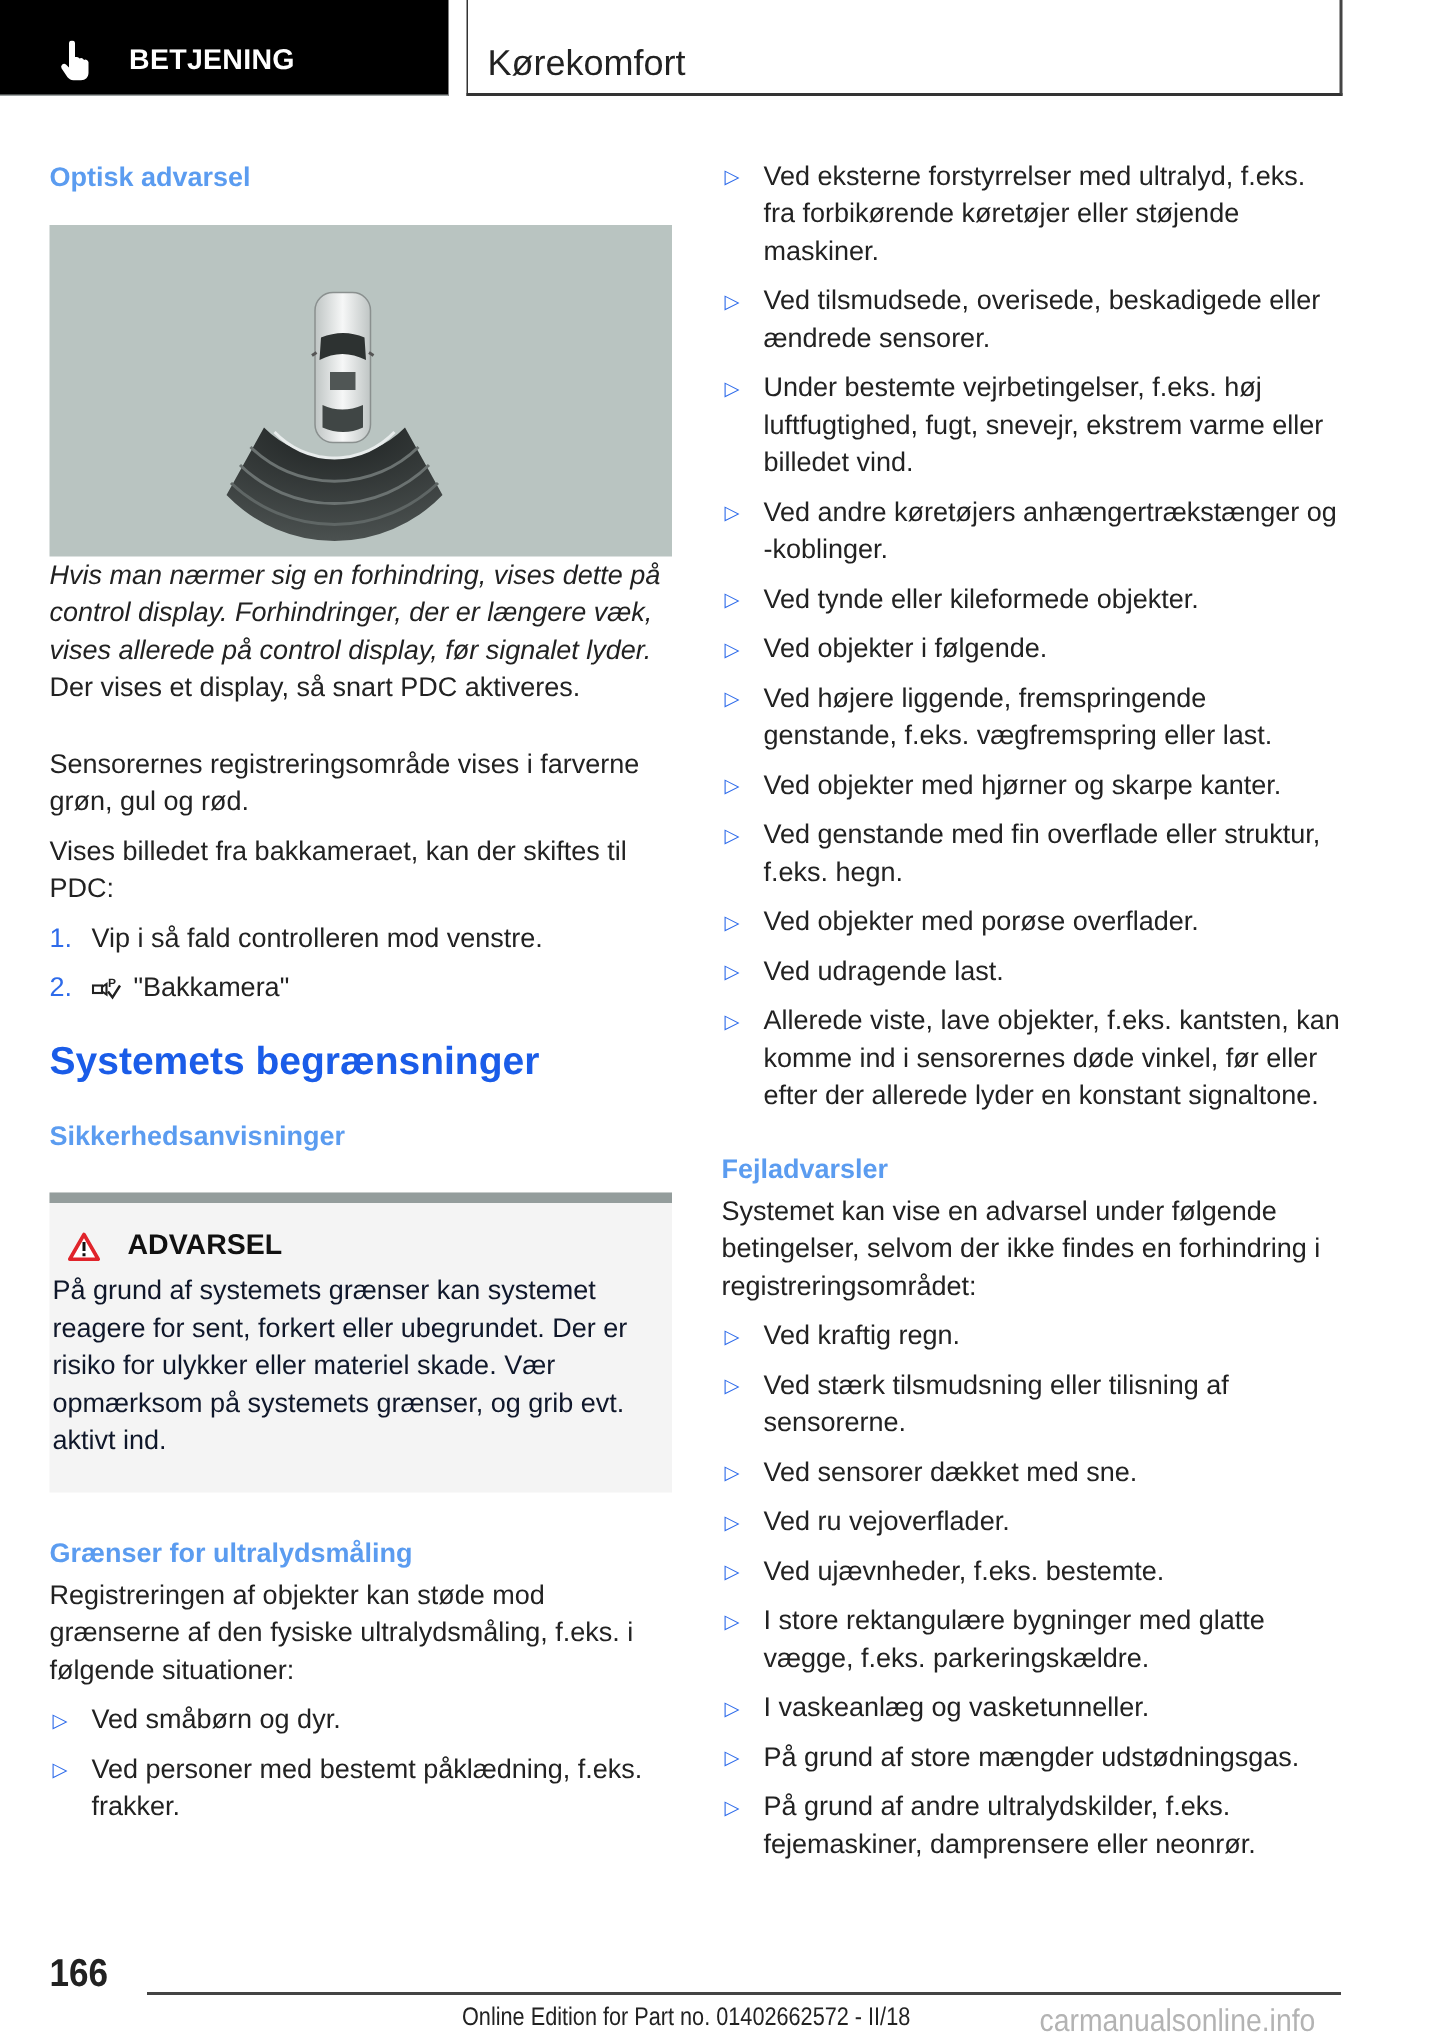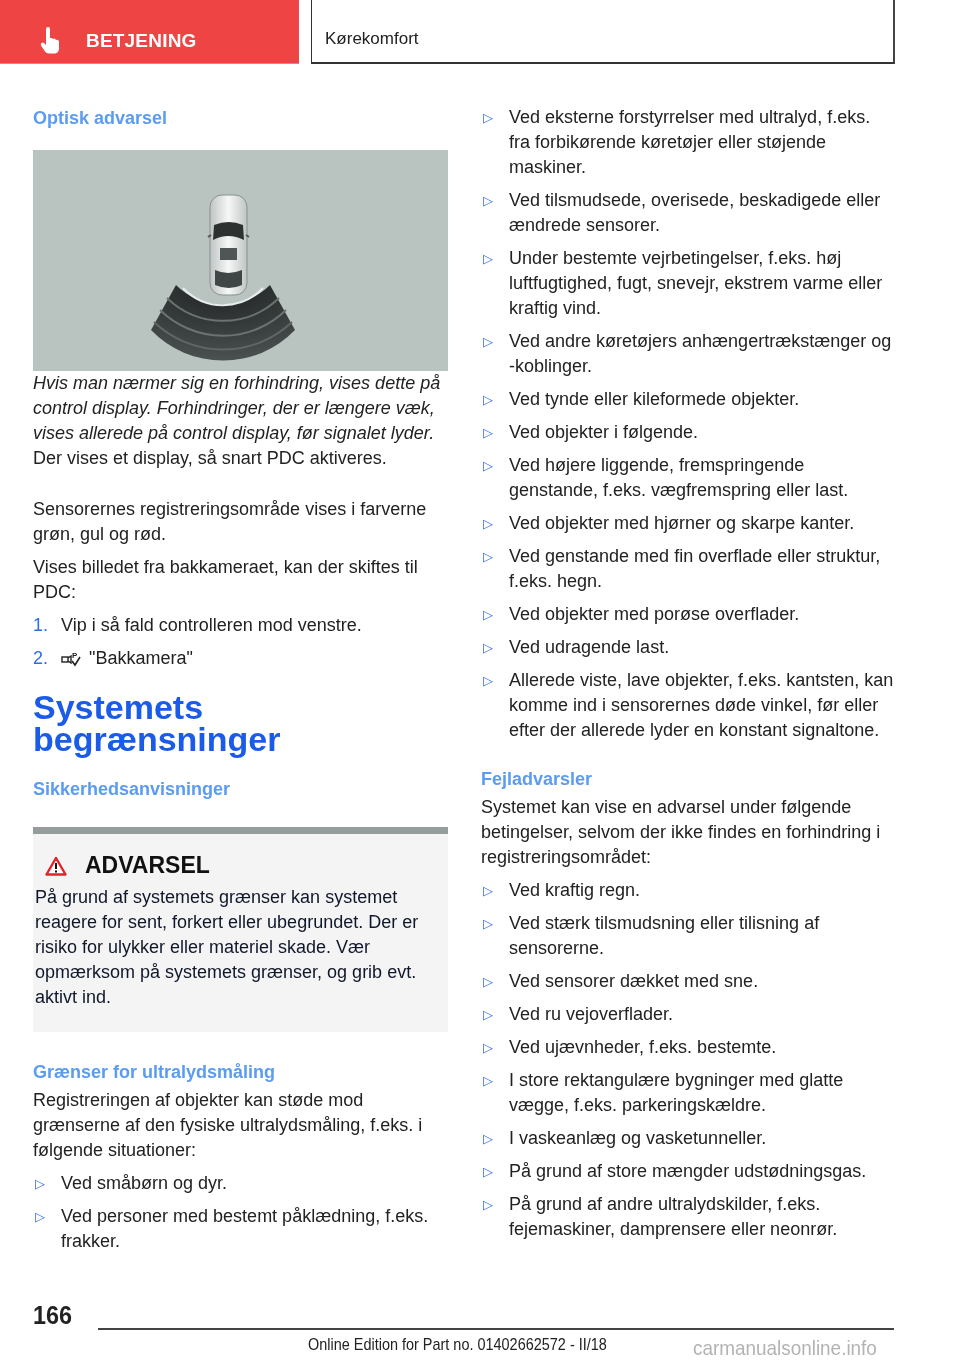--- a/index.html
+++ b/index.html
@@ -2,63 +2,63 @@
 <html><head>
 <meta charset="utf-8">
 <style>
   * { box-sizing: border-box; margin: 0; padding: 0; }
   html, body { width: 960px; height: 1362px; background: #ffffff; overflow: hidden; }
   body { position: relative; font-family: "Liberation Sans", sans-serif; color: #222; }
 
   
   .hdr-left {
     position: absolute; left: 0; top: 0; width: 299px; height: 64px;
-    background: #ef4444; color: #fff;
+    background: #000000; color: #fff;
     display: flex; align-items: center;
     border-bottom: 1px solid #9aa0a0;
   }
   .hdr-left .hand { position: absolute; left: 40px; top: 27px; width: 24px; height: 28px; }
   .hdr-left .sec {
     position: absolute; left: 86px; top: 30px;
     font-size: 19px; font-weight: bold; letter-spacing: 0.2px;
   }
   .hdr-right {
     position: absolute; left: 311px; top: -2px; width: 584px; height: 66px;
     border-left: 1px solid #333; border-right: 2px solid #444; border-bottom: 2px solid #333;
   }
   .hdr-right .chap {
-    position: absolute; left: 13px; top: 31px; font-size: 17px; color: #222;
+    position: absolute; left: 13px; top: 31px; font-size: 24px; color: #222;
   }
 
   
   .col { position: absolute; top: 100px; width: 415px; }
   .col-left { left: 33px; }
   .col-right { left: 481px; width: 415px; top: 105px; }
 
   .h-blue-sm { color: #5b9cf0; font-weight: bold; font-size: 18px; line-height: 28px; }
-  .h-blue-lg { color: #1a5ce8; font-weight: bold; font-size: 34px; line-height: 32px; }
+  .h-blue-lg { color: #1a5ce8; font-weight: bold; font-size: 26px; line-height: 32px; }
   p.body { font-size: 18px; line-height: 25px; color: #222; }
 
   .figure {
     width: 415px; height: 221px; background: #b9c4c1;
     position: relative; overflow: hidden;
   }
 
   ol.steps { list-style: none; }
   ol.steps li { display: flex; font-size: 18px; line-height: 25px; }
   ol.steps li .num { width: 28px; color: #2e6bea; flex-shrink: 0; }
 
   ul.tri { list-style: none; }
   ul.tri li { display: flex; font-size: 18px; line-height: 25px; margin-bottom: 8px; }
   ul.tri li .tri-icon {
     width: 28px; flex-shrink: 0; color: #2e6bea; font-size: 13px; line-height: 25px; padding-left: 2px;
   }
 
   .warnbox { background: #f4f4f4; border-top: 7px solid #949d9c; padding: 18px 0 22px 0; }
-  .warnbox .wtitle { display: flex; align-items: center; padding-left: 12px; font-weight: bold; font-size: 23px; color: #111; }
+  .warnbox .wtitle { display: flex; align-items: center; padding-left: 12px; font-weight: bold; font-size: 19px; color: #111; }
   .warnbox .wtitle svg { margin-right: 18px; }
   .warnbox .wtext { padding: 6px 10px 0 2px; font-size: 18px; line-height: 25px; color: #0f172a; }
 
   
   .pageno { position: absolute; left: 33px; top: 1300px; font-size: 26px; font-weight: bold; color: #222; font-family: "Liberation Sans", sans-serif; transform: scaleX(0.9); transform-origin: left; }
   .footline { position: absolute; left: 98px; top: 1328px; width: 796px; height: 2px; background: #444; }
   .footnote { position: absolute; left: 308px; top: 1335px; font-size: 17px; color: #222; transform: scaleX(0.85); transform-origin: left; white-space: nowrap; }
   .footwm { position: absolute; left: 693px; top: 1336px; font-size: 21px; color: #b3b3b3; white-space: nowrap; transform: scaleX(0.9); transform-origin: left; }
 </style>
 </head>
@@ -162,21 +162,21 @@
     <li>
         <span class="tri-icon">▷</span>
         <span>Ved eksterne forstyrrelser med ultralyd, f.eks. fra forbikørende køretøjer eller støjende maskiner.</span>
       </li>
     <li>
         <span class="tri-icon">▷</span>
         <span>Ved tilsmudsede, overisede, beskadigede eller ændrede sensorer.</span>
       </li>
     <li>
         <span class="tri-icon">▷</span>
-        <span>Under bestemte vejrbetingelser, f.eks. høj luftfugtighed, fugt, snevejr, ekstrem varme eller kraftig vind.</span>
+        <span>Under bestemte vejrbetingelser, f.eks. høj luftfugtighed, fugt, snevejr, ekstrem varme eller billedet vind.</span>
       </li>
     <li>
         <span class="tri-icon">▷</span>
         <span>Ved andre køretøjers anhængertrækstænger og -koblinger.</span>
       </li>
     <li>
         <span class="tri-icon">▷</span>
         <span>Ved tynde eller kileformede objekter.</span>
       </li>
     <li>

